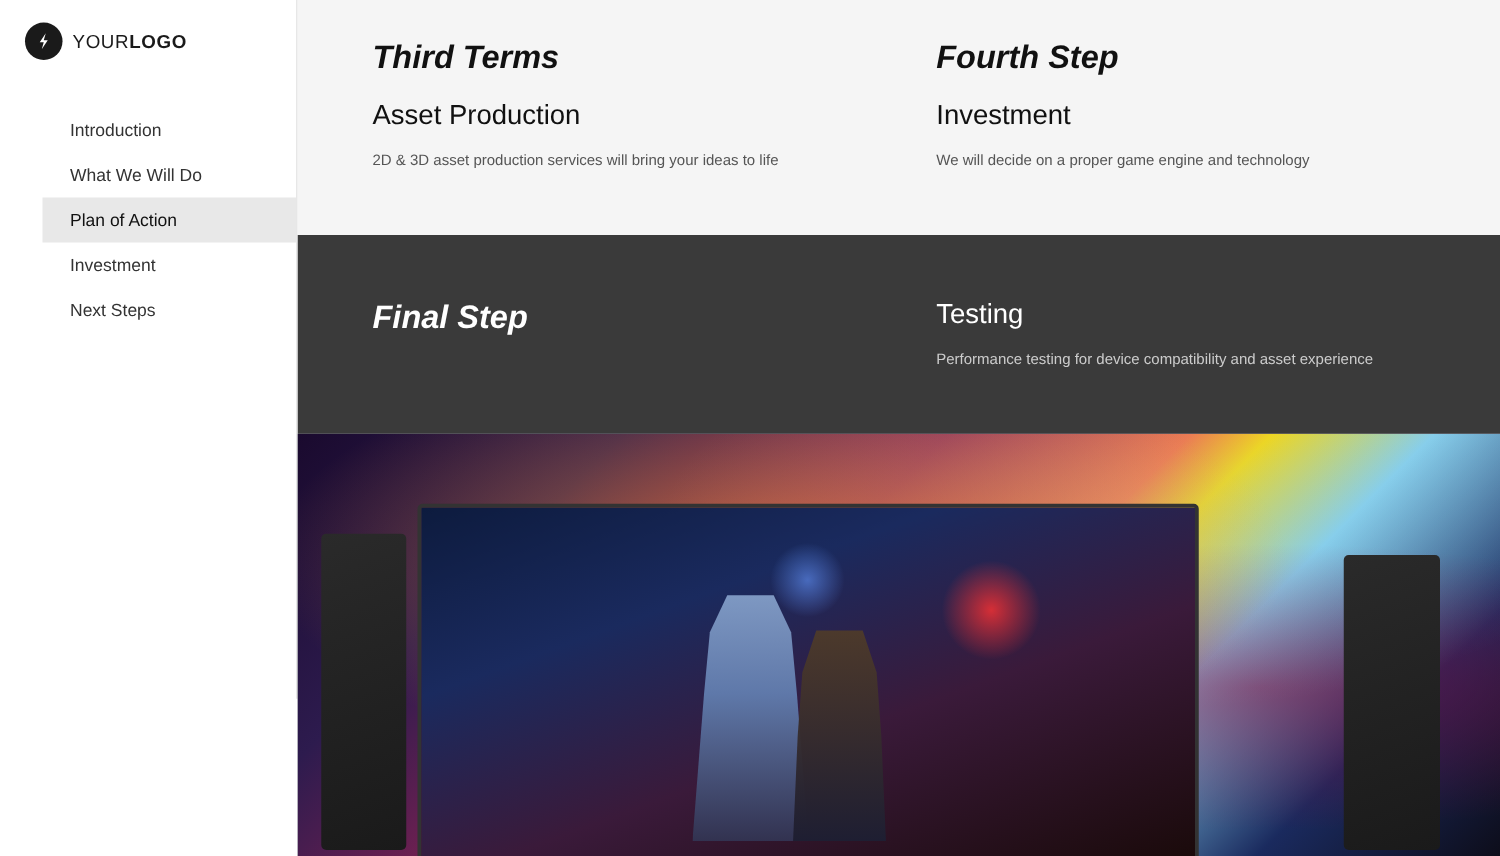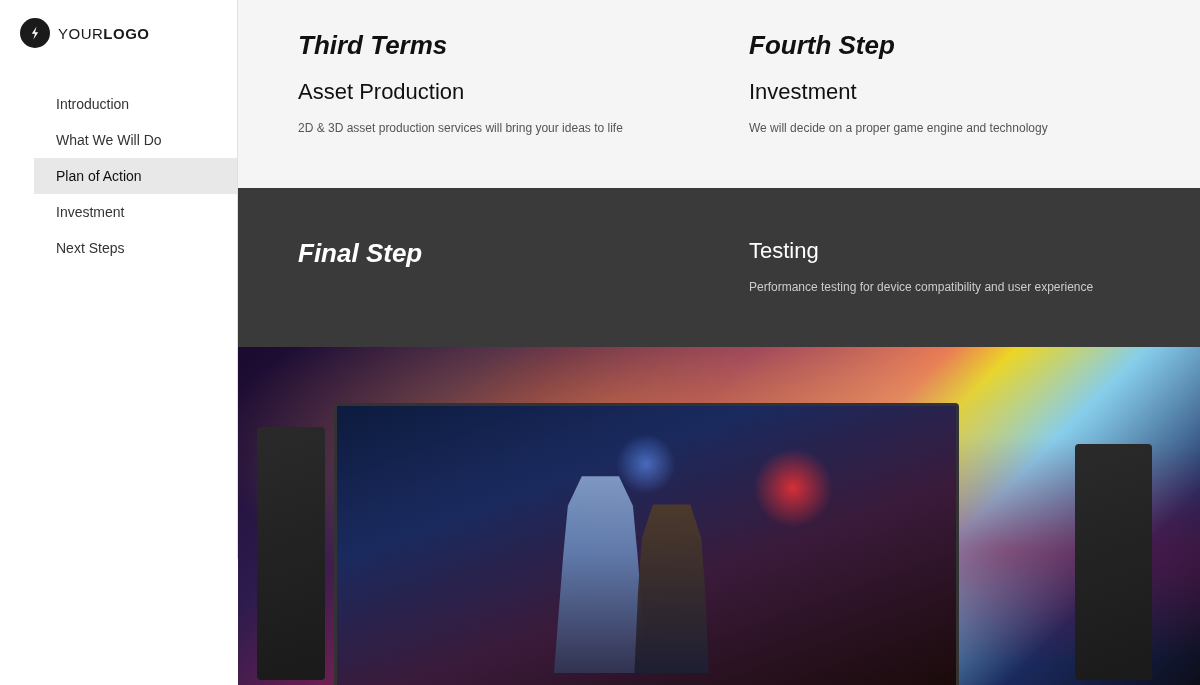--- a/index.html
+++ b/index.html
@@ -314,21 +314,21 @@
 
   <section class="middle-section">
     <div class="steps-grid">
 
       <div class="step-block">
         <div class="step-number">Final Step</div>
       </div>
 
       <div class="step-block">
         <div class="step-title">Testing</div>
-        <div class="step-description">Performance testing for device compatibility and user experience</div>
+        <div class="step-description">Performance testing for device compatibility and asset experience</div>
       </div>
     </div>
   </section>
 
   <section class="bottom-section">
     <div class="anime-scene">
       <div class="speaker-left"></div>
       <div class="monitor-shape">
         <div class="character-female"></div>
         <div class="character-male"></div>

